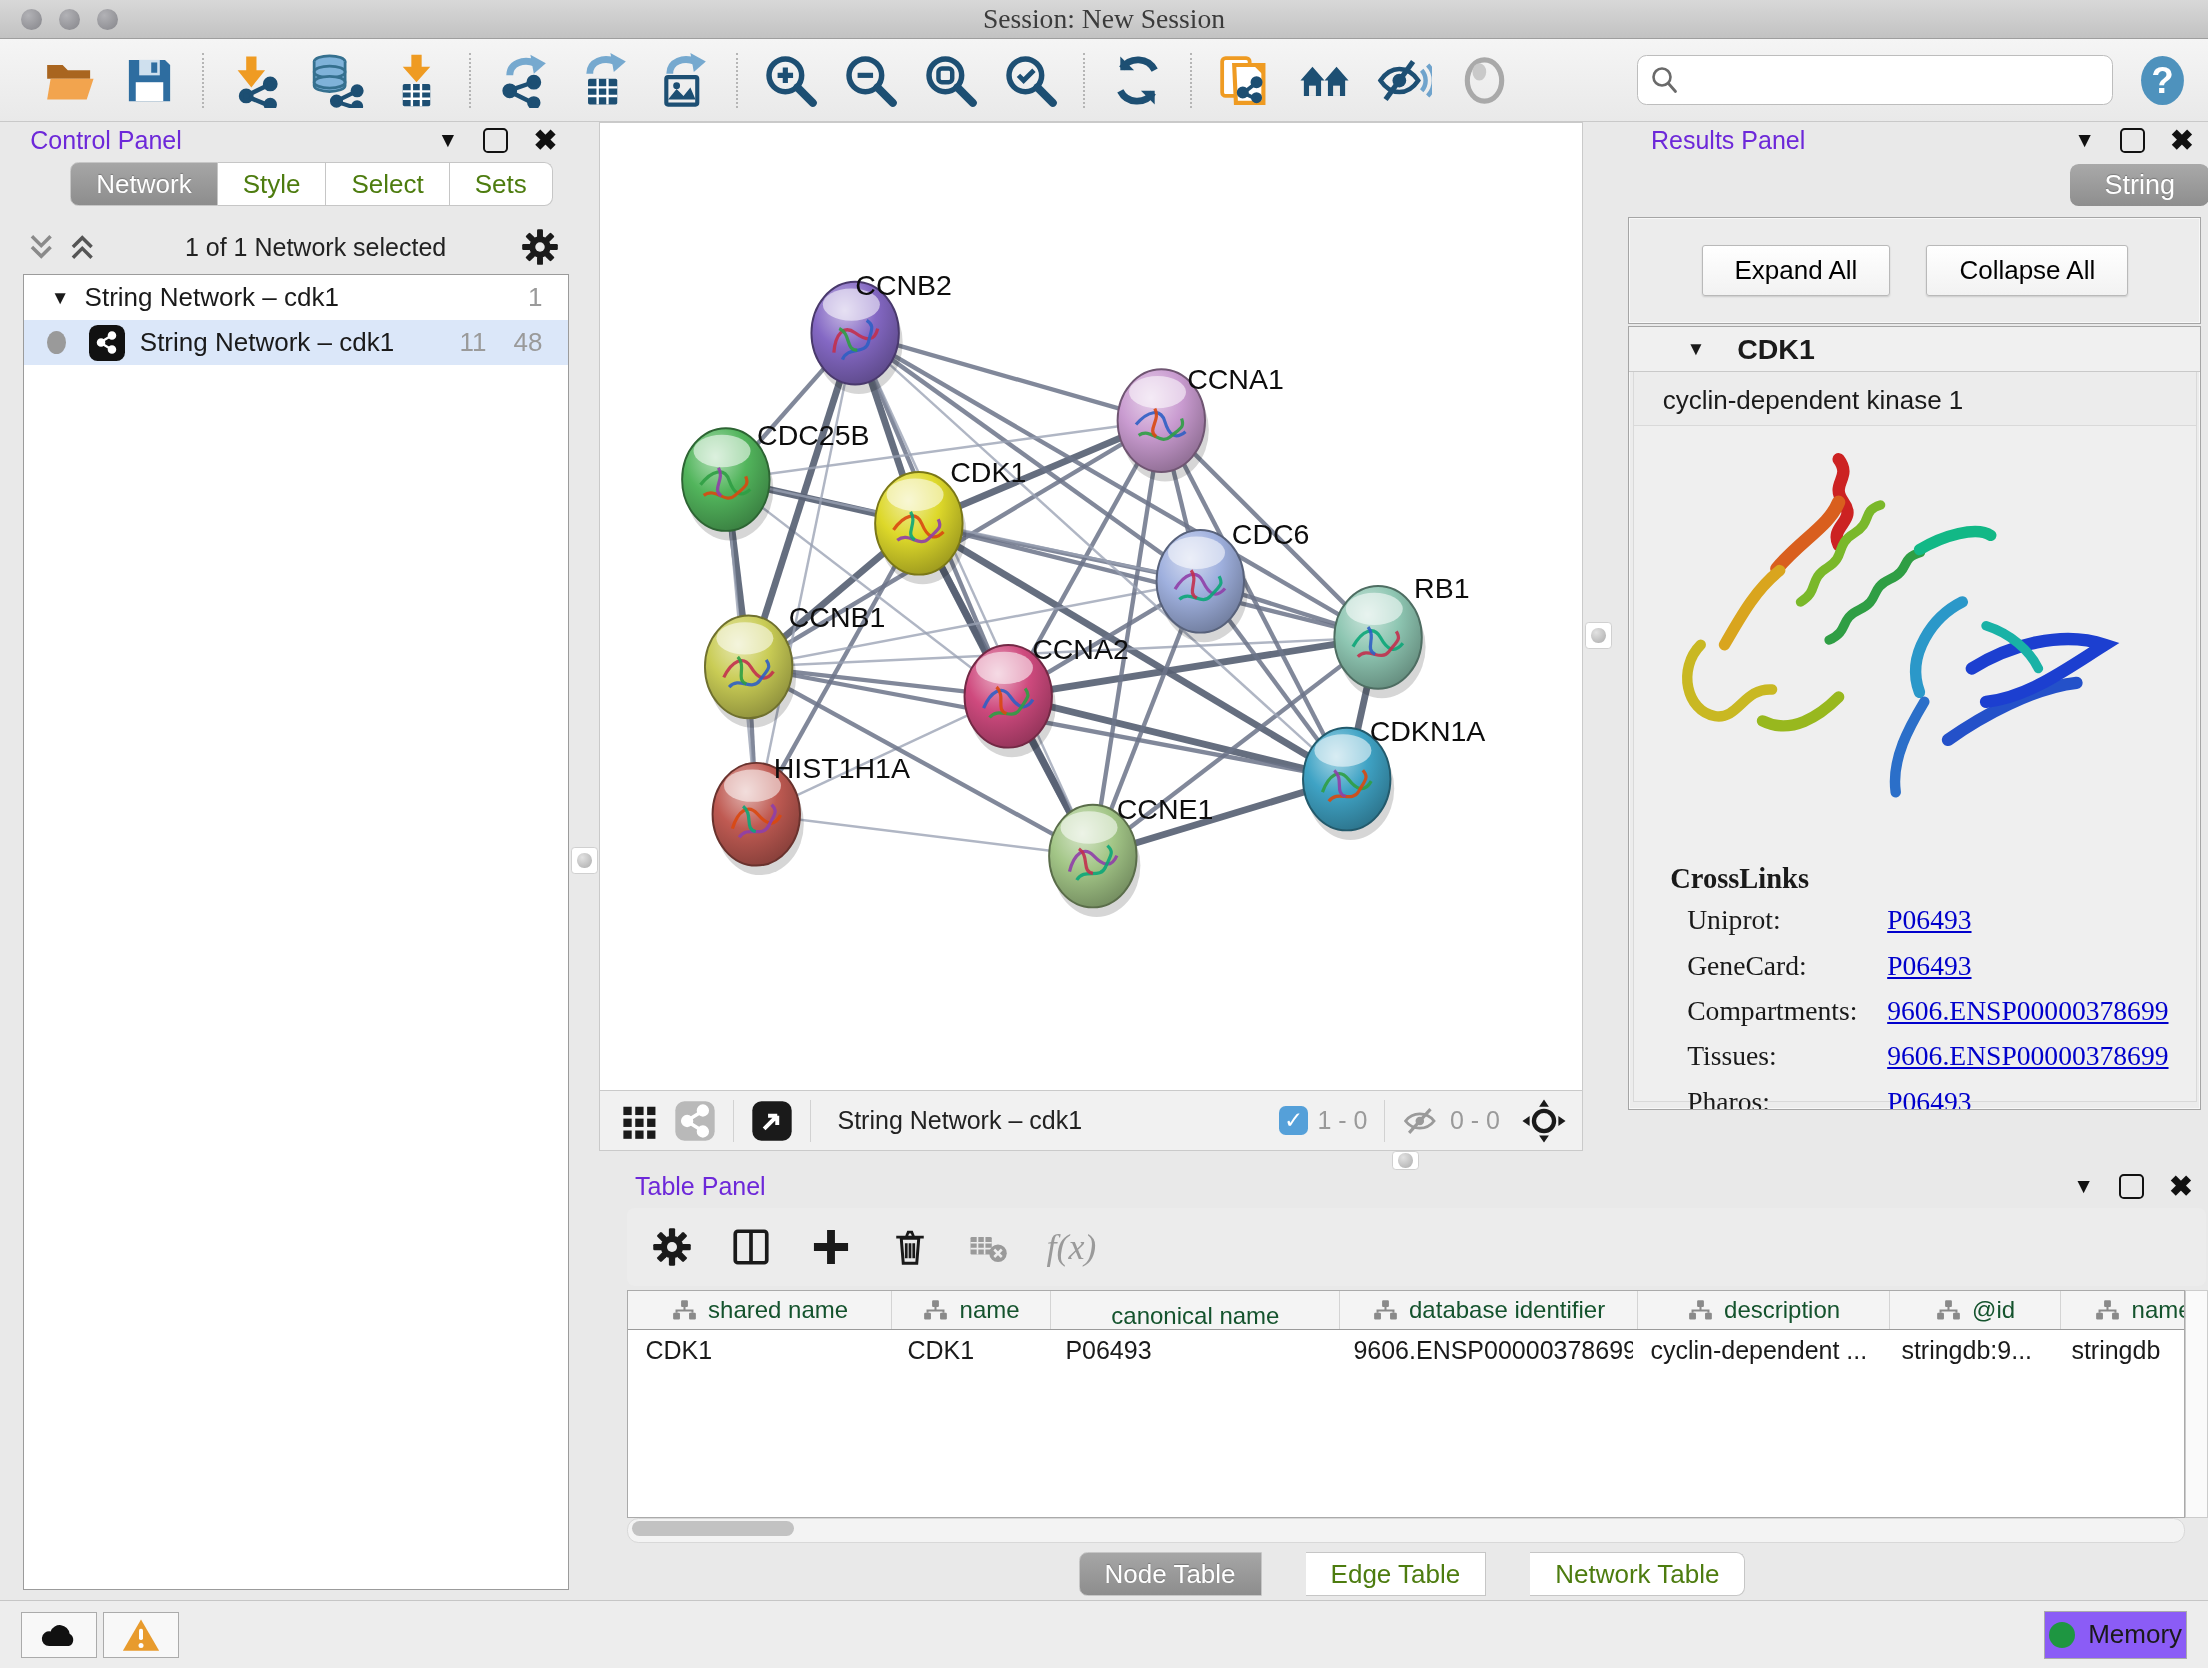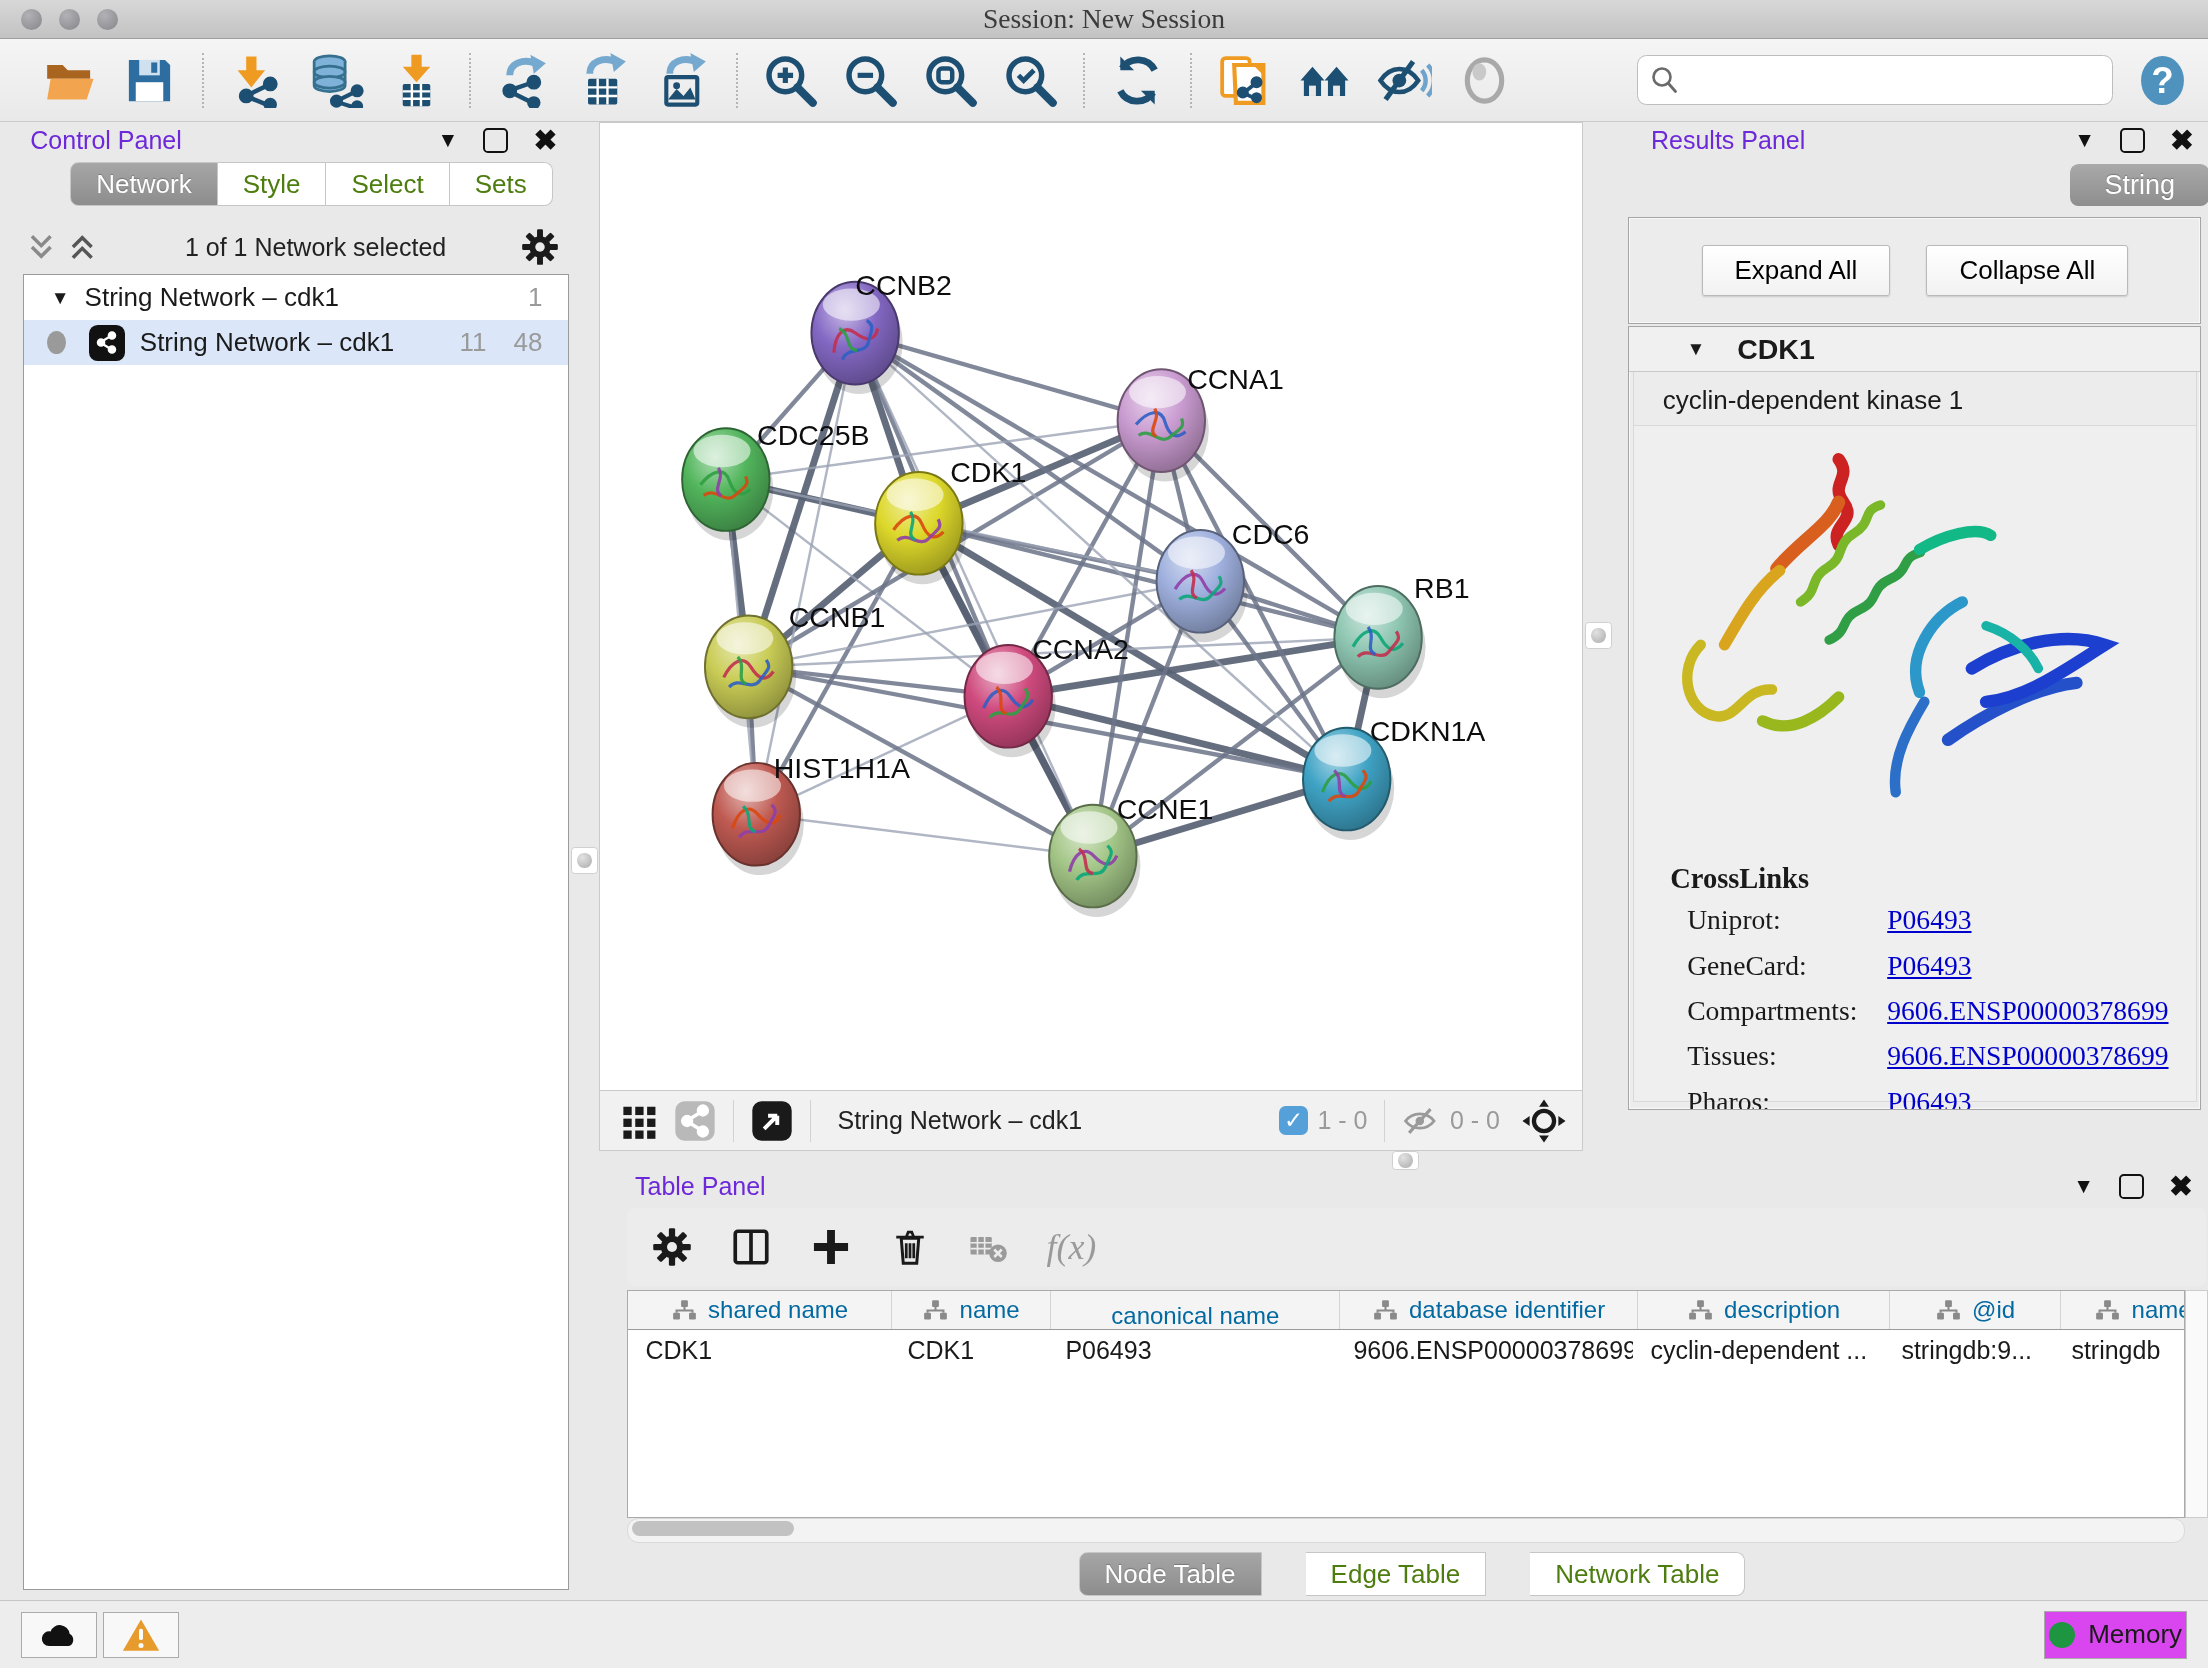--- a/index.html
+++ b/index.html
@@ -104,37 +104,37 @@
 
   
   #tablepanel{position:absolute;left:616px;top:1168px;width:1592px;height:432px;}
   .t-toolbar{position:absolute;left:11.4px;right:1.9px;top:40px;height:78px;background:#ececec;
     border-radius:7.6px;display:flex;align-items:center;gap:38px;padding-left:25px;}
   .fx{font-family:"Liberation Serif",serif;font-style:italic;font-size:36px;color:#9a9a9a;}
   .t-table{position:absolute;left:11.4px;right:23px;top:122px;height:226px;background:#fff;
     border:1px solid #aaa;overflow:hidden;}
   .t-hrow{display:flex;height:38px;background:#f4f4f4;border-bottom:1.9px solid #9a9a9a;}
   .th{display:flex;align-items:center;justify-content:center;gap:11.4px;font-size:24px;
-    color:#0369a1;border-right:1px solid #d4d4d4;overflow:hidden;white-space:nowrap;flex:0 0 auto;}
+    color:#14532d;border-right:1px solid #d4d4d4;overflow:hidden;white-space:nowrap;flex:0 0 auto;}
   .t-drow{display:flex;height:40px;}
   .td{font-size:25px;padding-left:17px;display:flex;align-items:center;flex:0 0 auto;
     overflow:hidden;white-space:nowrap;}
   .vscroll{position:absolute;right:0;top:122px;width:21px;height:226px;background:#fafafa;
     border:1px solid #ccc;}
   .hscroll{position:absolute;left:11.4px;right:23px;top:350px;height:23px;background:#f3f3f3;
     border:1px solid #d8d8d8;border-radius:11.4px;}
   .hthumb{position:absolute;left:3.8px;top:1.9px;width:162px;height:15px;background:#c2c2c2;border-radius:8.6px;}
   #table-tabs{position:absolute;left:0;right:0;top:384px;display:flex;justify-content:center;gap:44px;}
 
   
   #statusbar{position:absolute;left:0;right:0;bottom:0;height:67px;background:#ededed;
     border-top:1.9px solid #c6c6c6;}
   .sb-btn{position:absolute;top:11.4px;width:74px;height:44px;background:#f8f8f8;
     border:1.9px solid #ababab;display:flex;align-items:center;justify-content:center;}
-  .mem-btn{position:absolute;right:21px;top:9.5px;width:141px;height:46px;background:#d946ef;
+  .mem-btn{position:absolute;right:21px;top:9.5px;width:141px;height:46px;background:#8b5cf6;
     border:1.9px solid #ababab;display:flex;align-items:center;justify-content:center;gap:13.3px;
     font-size:26px;}
   .mem-dot{width:26px;height:26px;border-radius:50%;background:#1e9641;}
 
   svg text{font-family:"Liberation Sans",sans-serif;}
 </style>
 </head>
 <body>
 
 <div id="root">

